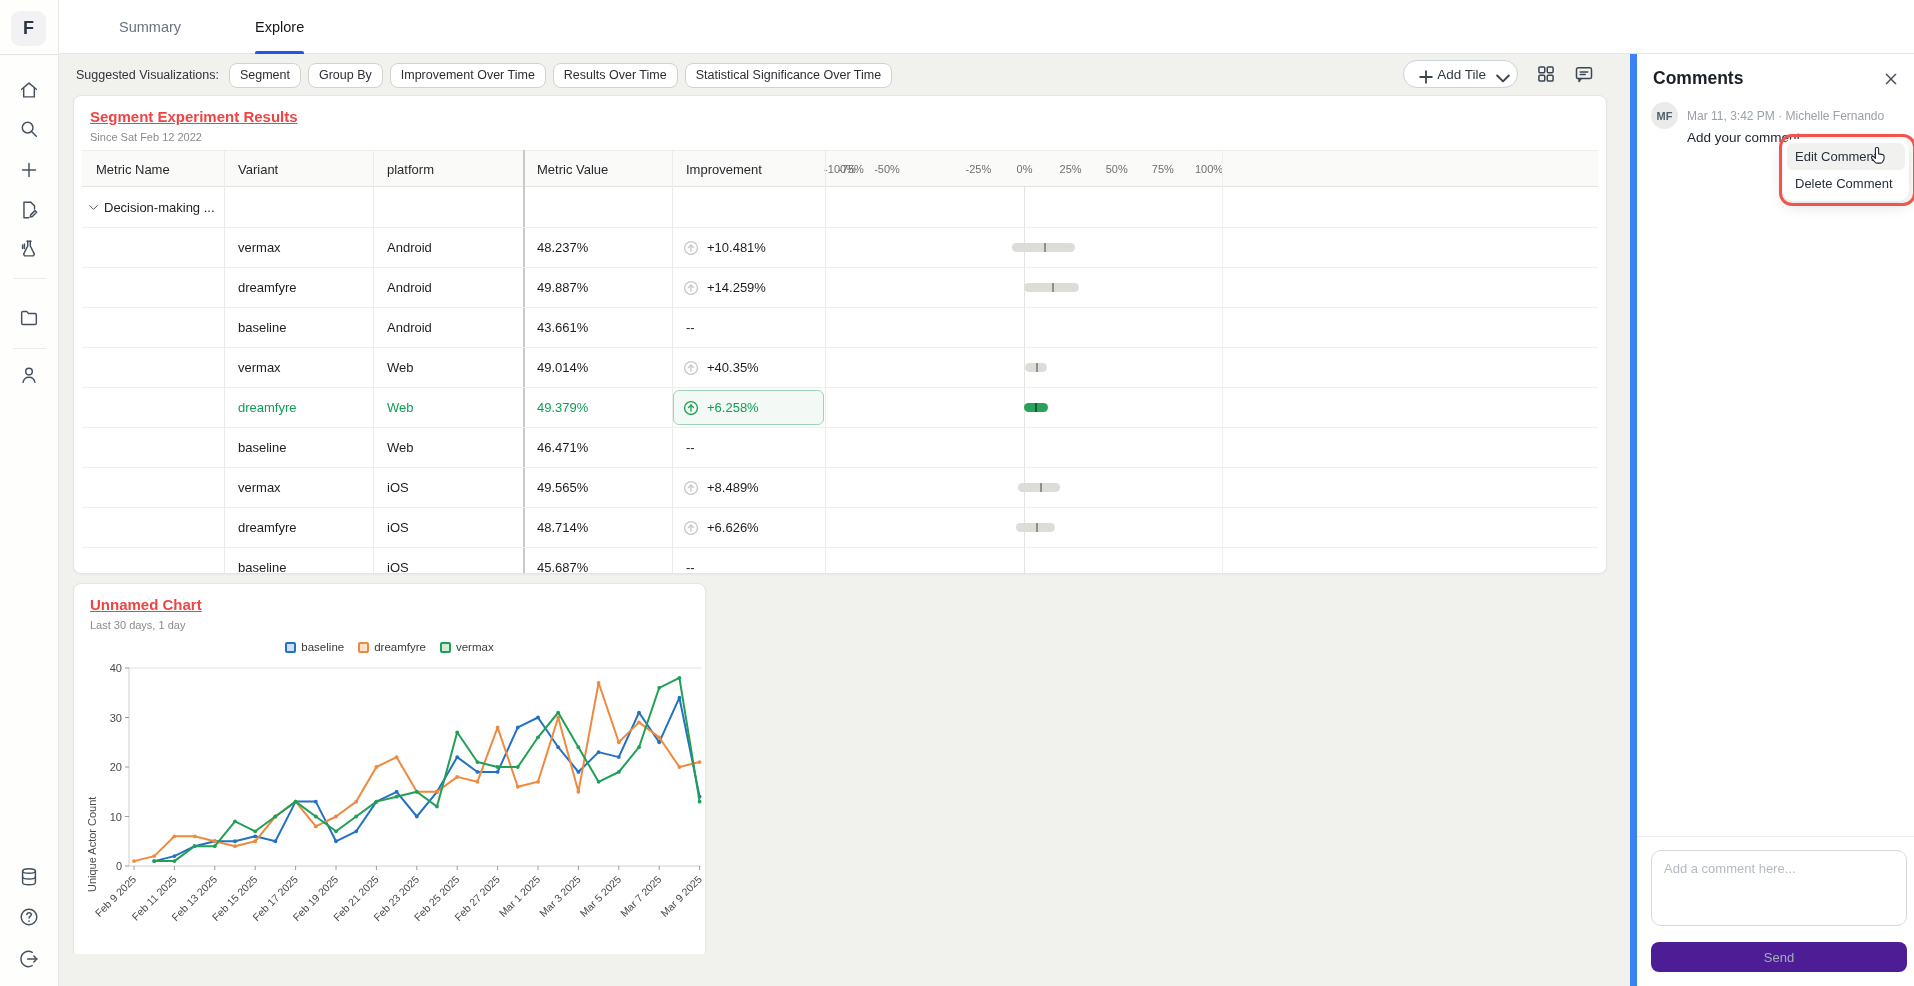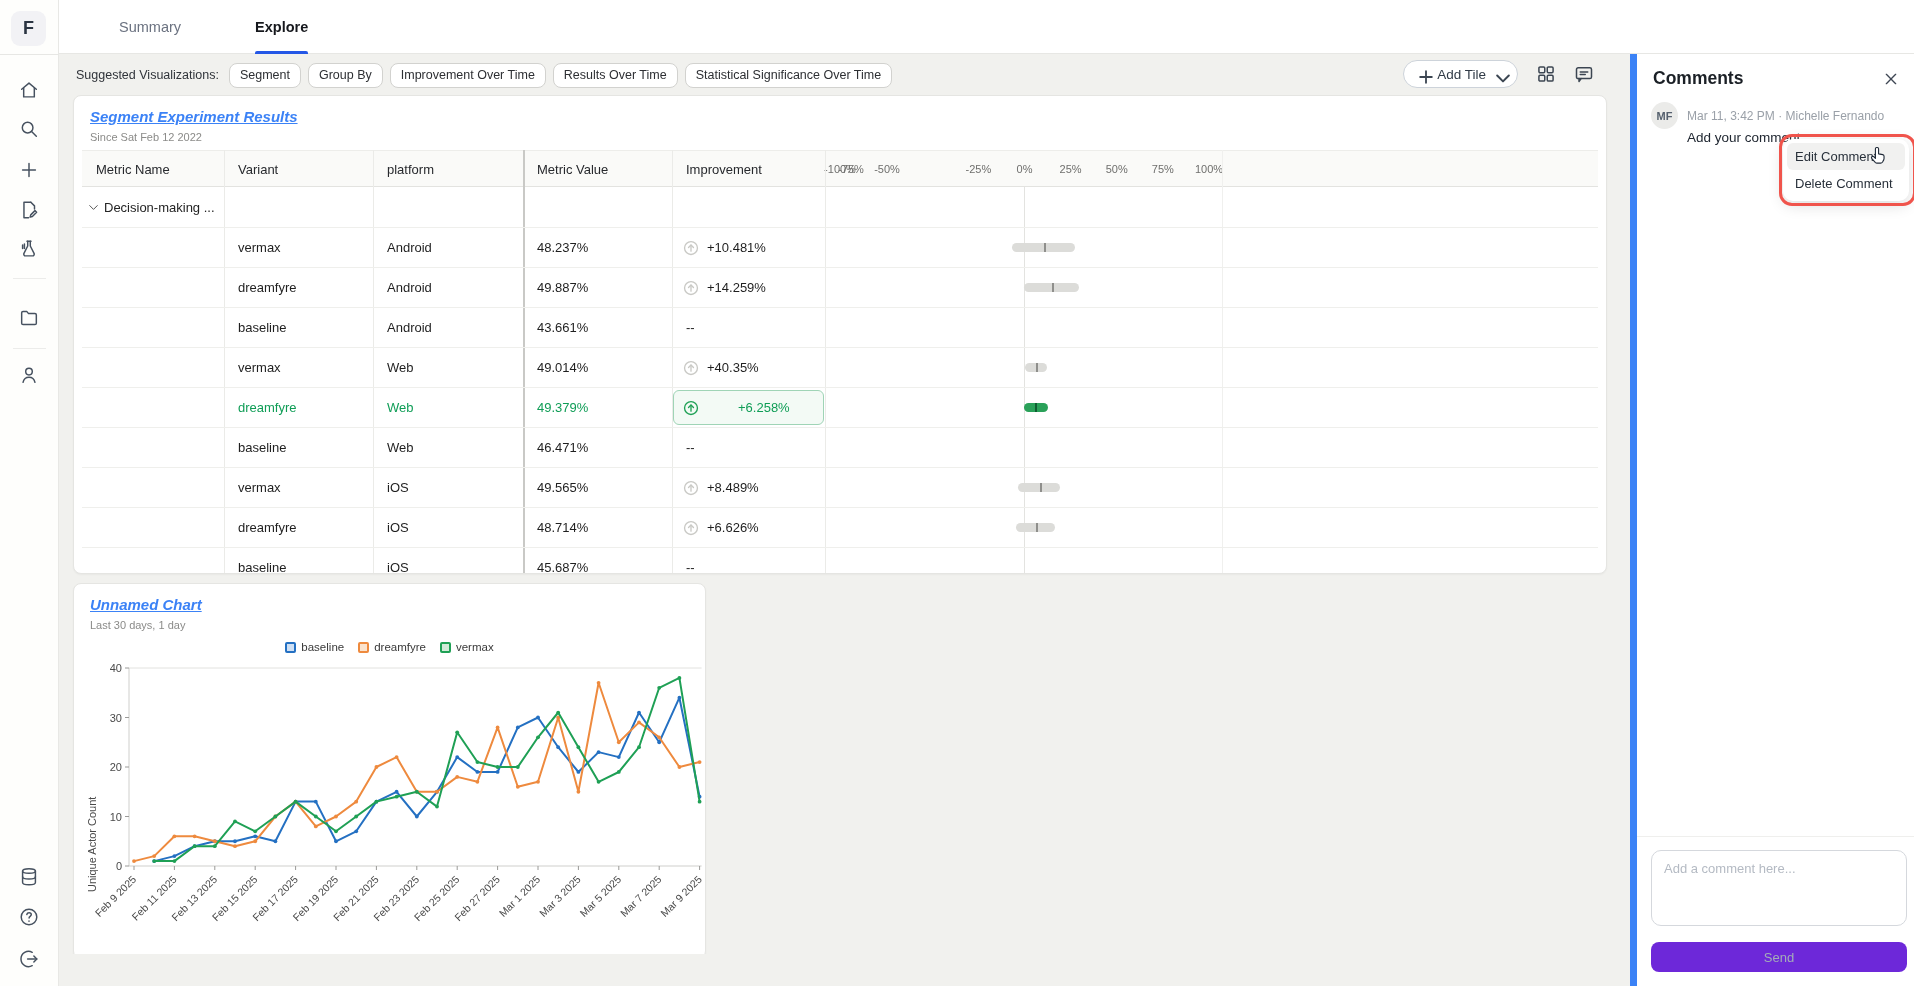--- a/index.html
+++ b/index.html
@@ -12,40 +12,40 @@
     display:flex; align-items:center; justify-content:center; font-size:18px; font-weight:bold; color:#2a3442; }
   .rail-ic { position:absolute; left:18px; width:22px; height:22px; color:#46515f; cursor:pointer; }
   .rail-ic svg { width:22px; height:22px; display:block; }
   .rail-div { position:absolute; left:13px; width:33px; height:1px; background:#ececea; }
   .rail-top-border { position:absolute; left:0; top:54px; width:59px; height:1px; background:#e7e7e4; }
 
   
   .topbar { position:absolute; left:59px; top:0; right:0; height:54px; background:#fff; border-bottom:1px solid #e7e7e4; z-index:4; }
   .tabs { position:absolute; left:30px; top:0; height:54px; display:flex; gap:44px; }
   .tab { position:relative; height:54px; display:flex; align-items:center; font-size:14.5px; color:#6b7280; cursor:pointer;margin-left:30px; }
-  .tab.active { color:#16181d; font-weight:bold; }
+  .tab.active { color:#16181d; font-weight:normal; }
   .tab.active::after { content:""; position:absolute; left:0; right:0; bottom:0; height:3px; background:#2457e6; border-radius:2px 2px 0 0; }
 
   
   .main { position:absolute; left:59px; top:54px; width:1571px; height:900px; background:#f1f1ee; overflow:hidden; }
   .toolbar { position:absolute; left:17px; top:8px; height:26px; display:flex; align-items:center; gap:7px; }
   .toolbar-label { font-size:12.5px; color:#30343a; margin-right:3px; }
   .pill { display:inline-flex; align-items:center; height:25px; padding:0 10px; background:#fff; border:1px solid #d2d2cf;
     border-radius:8px; font-size:12.5px; color:#2d2f33; cursor:pointer; white-space:nowrap; }
   .top-controls { position:absolute; right:36px; top:6px; display:flex; align-items:center; gap:18px;justify-content:space-between; }
   .addtile { display:inline-flex; align-items:center; gap:7px; height:28px; padding:0 12px; border:1px solid #cdd3da;
     border-radius:15px; background:#fff; font-size:13.5px; color:#303a46; cursor:pointer; }
   .ctrl-ic { width:20px; height:20px; color:#3c4652; cursor:pointer; }
   .ctrl-ic svg { width:20px; height:20px; display:block; }
 
   .card { position:absolute; background:#fff; border:1px solid #e5e5e2; border-radius:8px; box-shadow:0 1px 2px rgba(0,0,0,.04); overflow:hidden; }
   #card-results { left:14px; top:41px; width:1534px; height:479px; }
   #card-chart   { left:14px; top:529px; width:633px; height:376px; }
   #card-bottom  { left:14px; top:914px; width:1534px; height:60px; }
-  .card-title { position:absolute; left:16px; top:12px; font-size:15px; font-weight:bold; color:#3b82f6; text-decoration:underline;font-style:italic; }
+  .card-title { position:absolute; left:16px; top:12px; font-size:15px; font-weight:bold; color:#ef4444; text-decoration:underline; }
   .card-sub { position:absolute; left:16px; top:35px; font-size:11px; color:#8b8b89; }
 
   
   .rtable { position:absolute; left:8px; top:54px; right:8px; bottom:0; }
   .thead { position:absolute; left:0; top:0; right:0; height:37px; background:#fafaf8; border-top:1px solid #ededea; border-bottom:1px solid #e3e3e0; }
   .th { position:absolute; top:0; height:37px; line-height:37px; font-size:13px; font-weight:500; color:#27292d; }
   .axis-tick { position:absolute; top:0; height:37px; line-height:37px; font-size:11px; color:#6f6f6d; transform:translateX(-50%); }
   .vline { position:absolute; top:0; bottom:0; width:1px; background:#ebebе8; background:#ebebe8; }
   .vline.dark { width:2px; background:#c9c9c6; }
   .vline.faint { background:#f0f0ee; }
@@ -89,21 +89,21 @@
     box-shadow:0 4px 16px rgba(0,0,0,.14); z-index:2; }
   .menu-item { height:27px; line-height:27px; padding:0 8px; font-size:13px; color:#28303a; border-radius:6px; cursor:pointer; white-space:nowrap; }
   .menu-item.hovered { background:#f1f1f0; }
   .annotation { position:absolute; left:142px; top:80px; width:137px; height:72px; border:3.5px solid #f0544c; border-radius:13px; z-index:3; pointer-events:none; }
   .hand-cursor { position:absolute; left:232px; top:91px; width:19px; height:19px; z-index:4; pointer-events:none; }
   .composer-sep { position:absolute; left:0; right:0; top:782px; height:1px; background:#efefed; }
   .cmt-input { position:absolute; left:14px; top:796px; width:256px; height:76px; border:1px solid #d5d8dd; border-radius:10px;
     padding:10px 12px; font-size:13px; font-family:"Liberation Sans", sans-serif; color:#3a414b; resize:none; outline:none; background:#fff; }
   .cmt-input::placeholder { color:#b4bac3; }
   .send-btn { position:absolute; left:14px; top:888px; width:256px; height:30px; border:none; border-radius:8px;
-    background:#6d28d9; color:#a4adb8; font-size:13px; font-family:"Liberation Sans", sans-serif; cursor:pointer; }
+    background:#4c1d95; color:#a4adb8; font-size:13px; font-family:"Liberation Sans", sans-serif; cursor:pointer; }
 </style>
 </head>
 <body>
 
 <div class="rail">
   <div class="logo">F</div>
   <div class="rail-top-border"></div>
   <div id="rail-icons">
       <span class="rail-ic" style="top: 79px;">
         <svg viewBox="0 0 24 24" fill="none" stroke="currentColor" stroke-width="1.6" stroke-linecap="round" stroke-linejoin="round">
@@ -313,21 +313,21 @@
           <span class="td" style="left: 156px;">dreamfyre</span>
           <span class="td" style="left: 305px;">Web</span>
           <span class="td" style="left: 455px;">49.379%</span>
           <span class="imp-ic">
             <svg viewBox="0 0 24 24" fill="none" stroke="currentColor" stroke-width="1.8" stroke-linecap="round" stroke-linejoin="round">
               <circle cx="12" cy="12" r="8.6"></circle>
               <path d="M12 16.2V8.2"></path>
               <path d="M8.7 11.3 12 8l3.3 3.3"></path>
             </svg>
           </span>
-          <span class="td" style="left: 656px; text-align: center;">+6.258%</span>
+          <span class="td" style="left: 625px; text-align: center;">+6.258%</span>
           <div class="ci" style="left: 942px; width: 23.985px;"></div>
           <div class="ci-tick" style="left: 952.624px;"></div>
         </div>
         <div class="trow" style="top: 278px;">
           <span class="td" style="left: 156px;">baseline</span>
           <span class="td" style="left: 305px;">Web</span>
           <span class="td" style="left: 455px;">46.471%</span>
           <span class="td" style="left: 604px;">--</span>
         </div>
         <div class="trow" style="top: 318px;">

